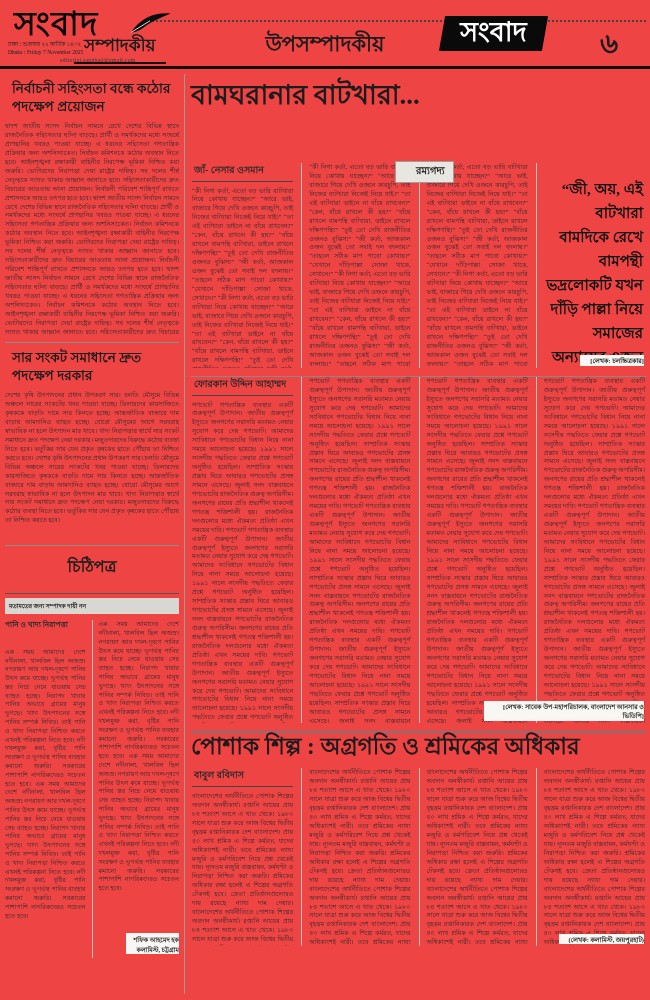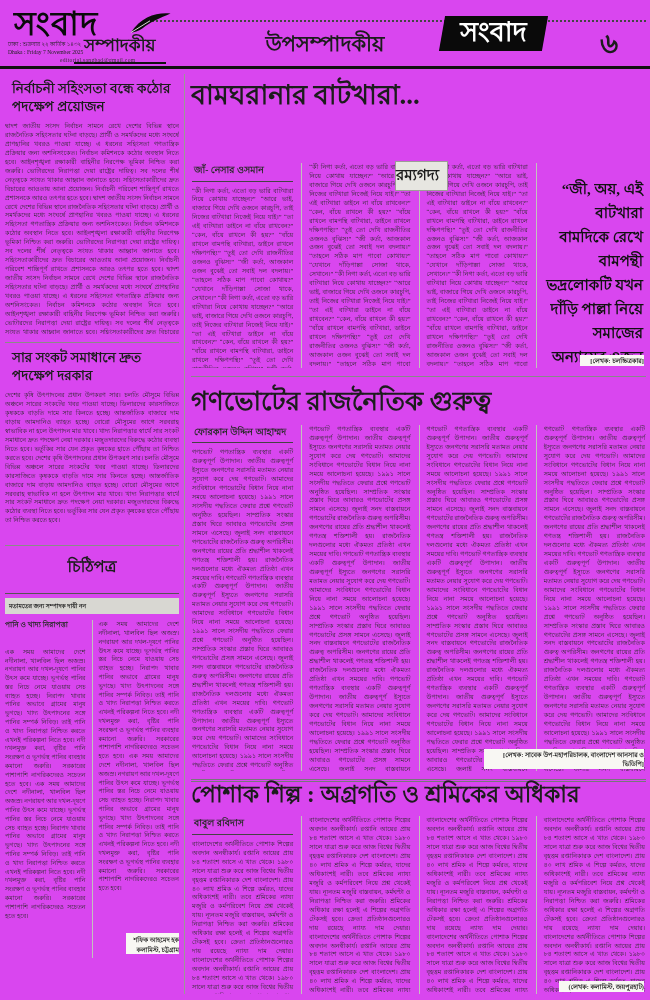--- a/index.html
+++ b/index.html
@@ -1,16 +1,16 @@
 <!DOCTYPE html>
 <html><head>
 <meta charset="utf-8">
 <style>
   html,body{margin:0;padding:0;background:#e9e7e2;}
-  #page{position:relative;width:650px;height:1000px;background:#d946ef;margin:0 auto;
+  #page{position:relative;width:650px;height:1000px;background:#ef4444;margin:0 auto;
         font-family:"Liberation Serif", serif;color:#1c1c1c;overflow:hidden;}
   
   #masthead{position:absolute;left:0;top:0;width:650px;height:70px;}
   .dotted-rule{position:absolute;left:148px;top:20px;width:498px;border-top:2px dotted #444;}
   #logo-left{position:absolute;left:14px;top:8px;font-size:33px;font-weight:bold;letter-spacing:1px;color:#0a0a0a;line-height:1;}
   #quill{position:absolute;left:128px;top:10px;width:44px;height:26px;}
   #date-block{position:absolute;left:8px;top:40px;font-size:5.6px;line-height:1.5;color:#222;}
   #section-label{position:absolute;left:74px;top:32px;font-size:17px;font-weight:bold;border-bottom:2.5px solid #111;padding:0 10px 2px 10px;}
   #email-line{position:absolute;left:60px;top:57px;font-size:5.6px;color:#333;letter-spacing:.3px;}
   #center-title{position:absolute;left:0;right:0;top:28px;text-align:center;font-size:21px;font-weight:bold;}
@@ -45,21 +45,21 @@
   .cols{display:flex;position:relative;}
   .col{flex:1 1 0;overflow:hidden;font-size:6.3px;line-height:1.42;text-align:justify;color:#2a2a2a;padding:0 1px;}
   .col + .col{border-left:1px solid #c2c1bc;padding-left:7px;margin-left:7px;}
   #main-cols .col{height:205px;margin-top:44px;}
   #ref-cols .col{height:346px;}
   #garment-cols .col{height:178px;}
   .byline{display:block;font-size:9.5px;font-weight:bold;border-bottom:1.3px solid #444;padding:1px 2px 3px 2px;margin-bottom:5px;text-align:left;}
   .art-rule{border:none;border-top:1px solid #88888a;margin:8px 0 0 0;}
   .art-rule-double{border:none;border-top:3px double #77777a;margin:8px 0 0 0;}
   #tag-rommo{position:absolute;left:204px;top:42px;background:#e7e6e1;border:1px solid #9d9c97;
-      font-size:15px;font-weight:bold;padding:1px 8px 2px 0;z-index:3;}
+      font-size:10px;font-weight:bold;padding:1px 8px 2px 20px;z-index:3;}
   #pull-quote{font-size:15px;font-weight:bold;text-align:right;line-height:1.6;padding:14px 2px 10px 2px;color:#111;}
   .signature{position:absolute;right:2px;bottom:2px;background:#f8f7f3;font-size:6.4px;font-weight:bold;text-align:right;padding:2px 0 0 10px;max-width:150px;line-height:1.4;}
 </style>
 </head>
 <body>
 
 <div id="page">
 
   <div id="masthead">
     <div class="dotted-rule"></div>
@@ -118,21 +118,20 @@
         <div class="col">
           <div id="pull-quote">“জী, অয়, এই বাটখারা বামদিকে রেখে বামপন্থী ভদ্রলোকটি যখন দাঁড়ি পাল্লা নিয়ে সমাজের অন্যায়ের ওজন করবেন তখন সঠিক মাপটা তুই পাবি। বামপন্থি বাটখারা মানে বাম দিকে বাটখারা।”</div>
           <span>“তুই ঠিকই বলেছিস, ওজন আসলে মনের ব্যাপার। মন সৎ থাকলে বাটখারা ডাইনে-বাঁয়ে যেখানেই থাক, মাপ ঠিকই হবে।” “ঠিকই ধরেছেন কর্তা, আসল কথা হলো ন্যায্য ওজন!” “তুই ঠিকই বলেছিস, ওজন আসলে মনের ব্যাপার। মন সৎ থাকলে বাটখারা ডাইনে-বাঁয়ে যেখানেই থাক, মাপ ঠিকই হবে।” “ঠিকই ধরেছেন কর্তা, আসল কথা হলো ন্যায্য ওজন!”</span>
         </div>
         <div class="signature">[লেখক: চলচ্চিত্রকার]</div>
       </div>
       <hr class="art-rule">
     </div>
 
     <div class="article">
-      <div class="headline" id="ref-headline">গণভোটের রাজনৈতিক গুরুত্ব</div>
       <div class="cols" id="ref-cols">
         <div class="col">
           <span class="byline">ফোরকান উদ্দিন আহাম্মদ</span>
           <span>গণভোট গণতান্ত্রিক ব্যবস্থার একটি গুরুত্বপূর্ণ উপাদান। জাতীয় গুরুত্বপূর্ণ ইস্যুতে জনগণের সরাসরি মতামত নেয়ার সুযোগ করে দেয় গণভোট। আমাদের সংবিধানে গণভোটের বিধান নিয়ে নানা সময়ে আলোচনা হয়েছে। ১৯৯১ সালে সংসদীয় পদ্ধতিতে ফেরার প্রশ্নে গণভোট অনুষ্ঠিত হয়েছিল। সাম্প্রতিক সংস্কার প্রস্তাব ঘিরে আবারও গণভোটের প্রসঙ্গ সামনে এসেছে। জুলাই সনদ বাস্তবায়নে গণভোটের রাজনৈতিক গুরুত্ব অপরিসীম। জনগণের রায়ের প্রতি শ্রদ্ধাশীল থাকলেই গণতন্ত্র শক্তিশালী হয়। রাজনৈতিক দলগুলোর মধ্যে ঐকমত্য প্রতিষ্ঠা এখন সময়ের দাবি। গণভোট গণতান্ত্রিক ব্যবস্থার একটি গুরুত্বপূর্ণ উপাদান। জাতীয় গুরুত্বপূর্ণ ইস্যুতে জনগণের সরাসরি মতামত নেয়ার সুযোগ করে দেয় গণভোট। আমাদের সংবিধানে গণভোটের বিধান নিয়ে নানা সময়ে আলোচনা হয়েছে। ১৯৯১ সালে সংসদীয় পদ্ধতিতে ফেরার প্রশ্নে গণভোট অনুষ্ঠিত হয়েছিল। সাম্প্রতিক সংস্কার প্রস্তাব ঘিরে আবারও গণভোটের প্রসঙ্গ সামনে এসেছে। জুলাই সনদ বাস্তবায়নে গণভোটের রাজনৈতিক গুরুত্ব অপরিসীম। জনগণের রায়ের প্রতি শ্রদ্ধাশীল থাকলেই গণতন্ত্র শক্তিশালী হয়। রাজনৈতিক দলগুলোর মধ্যে ঐকমত্য প্রতিষ্ঠা এখন সময়ের দাবি। গণভোট গণতান্ত্রিক ব্যবস্থার একটি গুরুত্বপূর্ণ উপাদান। জাতীয় গুরুত্বপূর্ণ ইস্যুতে জনগণের সরাসরি মতামত নেয়ার সুযোগ করে দেয় গণভোট। আমাদের সংবিধানে গণভোটের বিধান নিয়ে নানা সময়ে আলোচনা হয়েছে। ১৯৯১ সালে সংসদীয় পদ্ধতিতে ফেরার প্রশ্নে গণভোট অনুষ্ঠিত হয়েছিল। সাম্প্রতিক সংস্কার প্রস্তাব ঘিরে আবারও গণভোটের প্রসঙ্গ সামনে এসেছে। জুলাই সনদ বাস্তবায়নে গণভোটের রাজনৈতিক গুরুত্ব অপরিসীম। জনগণের রায়ের প্রতি শ্রদ্ধাশীল থাকলেই গণতন্ত্র শক্তিশালী হয়। রাজনৈতিক দলগুলোর মধ্যে ঐকমত্য প্রতিষ্ঠা এখন সময়ের দাবি।</span>
         </div>
         <div class="col">গণভোট গণতান্ত্রিক ব্যবস্থার একটি গুরুত্বপূর্ণ উপাদান। জাতীয় গুরুত্বপূর্ণ ইস্যুতে জনগণের সরাসরি মতামত নেয়ার সুযোগ করে দেয় গণভোট। আমাদের সংবিধানে গণভোটের বিধান নিয়ে নানা সময়ে আলোচনা হয়েছে। ১৯৯১ সালে সংসদীয় পদ্ধতিতে ফেরার প্রশ্নে গণভোট অনুষ্ঠিত হয়েছিল। সাম্প্রতিক সংস্কার প্রস্তাব ঘিরে আবারও গণভোটের প্রসঙ্গ সামনে এসেছে। জুলাই সনদ বাস্তবায়নে গণভোটের রাজনৈতিক গুরুত্ব অপরিসীম। জনগণের রায়ের প্রতি শ্রদ্ধাশীল থাকলেই গণতন্ত্র শক্তিশালী হয়। রাজনৈতিক দলগুলোর মধ্যে ঐকমত্য প্রতিষ্ঠা এখন সময়ের দাবি। গণভোট গণতান্ত্রিক ব্যবস্থার একটি গুরুত্বপূর্ণ উপাদান। জাতীয় গুরুত্বপূর্ণ ইস্যুতে জনগণের সরাসরি মতামত নেয়ার সুযোগ করে দেয় গণভোট। আমাদের সংবিধানে গণভোটের বিধান নিয়ে নানা সময়ে আলোচনা হয়েছে। ১৯৯১ সালে সংসদীয় পদ্ধতিতে ফেরার প্রশ্নে গণভোট অনুষ্ঠিত হয়েছিল। সাম্প্রতিক সংস্কার প্রস্তাব ঘিরে আবারও গণভোটের প্রসঙ্গ সামনে এসেছে। জুলাই সনদ বাস্তবায়নে গণভোটের রাজনৈতিক গুরুত্ব অপরিসীম। জনগণের রায়ের প্রতি শ্রদ্ধাশীল থাকলেই গণতন্ত্র শক্তিশালী হয়। রাজনৈতিক দলগুলোর মধ্যে ঐকমত্য প্রতিষ্ঠা এখন সময়ের দাবি। গণভোট গণতান্ত্রিক ব্যবস্থার একটি গুরুত্বপূর্ণ উপাদান। জাতীয় গুরুত্বপূর্ণ ইস্যুতে জনগণের সরাসরি মতামত নেয়ার সুযোগ করে দেয় গণভোট। আমাদের সংবিধানে গণভোটের বিধান নিয়ে নানা সময়ে আলোচনা হয়েছে। ১৯৯১ সালে সংসদীয় পদ্ধতিতে ফেরার প্রশ্নে গণভোট অনুষ্ঠিত হয়েছিল। সাম্প্রতিক সংস্কার প্রস্তাব ঘিরে আবারও গণভোটের প্রসঙ্গ সামনে এসেছে। জুলাই সনদ বাস্তবায়নে গণভোটের রাজনৈতিক গুরুত্ব অপরিসীম। জনগণের রায়ের প্রতি শ্রদ্ধাশীল থাকলেই গণতন্ত্র শক্তিশালী হয়। রাজনৈতিক দলগুলোর মধ্যে ঐকমত্য প্রতিষ্ঠা এখন সময়ের দাবি।</div>
         <div class="col">গণভোট গণতান্ত্রিক ব্যবস্থার একটি গুরুত্বপূর্ণ উপাদান। জাতীয় গুরুত্বপূর্ণ ইস্যুতে জনগণের সরাসরি মতামত নেয়ার সুযোগ করে দেয় গণভোট। আমাদের সংবিধানে গণভোটের বিধান নিয়ে নানা সময়ে আলোচনা হয়েছে। ১৯৯১ সালে সংসদীয় পদ্ধতিতে ফেরার প্রশ্নে গণভোট অনুষ্ঠিত হয়েছিল। সাম্প্রতিক সংস্কার প্রস্তাব ঘিরে আবারও গণভোটের প্রসঙ্গ সামনে এসেছে। জুলাই সনদ বাস্তবায়নে গণভোটের রাজনৈতিক গুরুত্ব অপরিসীম। জনগণের রায়ের প্রতি শ্রদ্ধাশীল থাকলেই গণতন্ত্র শক্তিশালী হয়। রাজনৈতিক দলগুলোর মধ্যে ঐকমত্য প্রতিষ্ঠা এখন সময়ের দাবি। গণভোট গণতান্ত্রিক ব্যবস্থার একটি গুরুত্বপূর্ণ উপাদান। জাতীয় গুরুত্বপূর্ণ ইস্যুতে জনগণের সরাসরি মতামত নেয়ার সুযোগ করে দেয় গণভোট। আমাদের সংবিধানে গণভোটের বিধান নিয়ে নানা সময়ে আলোচনা হয়েছে। ১৯৯১ সালে সংসদীয় পদ্ধতিতে ফেরার প্রশ্নে গণভোট অনুষ্ঠিত হয়েছিল। সাম্প্রতিক সংস্কার প্রস্তাব ঘিরে আবারও গণভোটের প্রসঙ্গ সামনে এসেছে। জুলাই সনদ বাস্তবায়নে গণভোটের রাজনৈতিক গুরুত্ব অপরিসীম। জনগণের রায়ের প্রতি শ্রদ্ধাশীল থাকলেই গণতন্ত্র শক্তিশালী হয়। রাজনৈতিক দলগুলোর মধ্যে ঐকমত্য প্রতিষ্ঠা এখন সময়ের দাবি। গণভোট গণতান্ত্রিক ব্যবস্থার একটি গুরুত্বপূর্ণ উপাদান। জাতীয় গুরুত্বপূর্ণ ইস্যুতে জনগণের সরাসরি মতামত নেয়ার সুযোগ করে দেয় গণভোট। আমাদের সংবিধানে গণভোটের বিধান নিয়ে নানা সময়ে আলোচনা হয়েছে। ১৯৯১ সালে সংসদীয় পদ্ধতিতে ফেরার প্রশ্নে গণভোট অনুষ্ঠিত হয়েছিল। সাম্প্রতিক সংস্কার প্রস্তাব ঘিরে আবারও গণভোটের প্রসঙ্গ সামনে এসেছে। জুলাই সনদ বাস্তবায়নে গণভোটের রাজনৈতিক গুরুত্ব অপরিসীম। জনগণের রায়ের প্রতি শ্রদ্ধাশীল থাকলেই গণতন্ত্র শক্তিশালী হয়। রাজনৈতিক দলগুলোর মধ্যে ঐকমত্য প্রতিষ্ঠা এখন সময়ের দাবি।</div>
         <div class="col">গণভোট গণতান্ত্রিক ব্যবস্থার একটি গুরুত্বপূর্ণ উপাদান। জাতীয় গুরুত্বপূর্ণ ইস্যুতে জনগণের সরাসরি মতামত নেয়ার সুযোগ করে দেয় গণভোট। আমাদের সংবিধানে গণভোটের বিধান নিয়ে নানা সময়ে আলোচনা হয়েছে। ১৯৯১ সালে সংসদীয় পদ্ধতিতে ফেরার প্রশ্নে গণভোট অনুষ্ঠিত হয়েছিল। সাম্প্রতিক সংস্কার প্রস্তাব ঘিরে আবারও গণভোটের প্রসঙ্গ সামনে এসেছে। জুলাই সনদ বাস্তবায়নে গণভোটের রাজনৈতিক গুরুত্ব অপরিসীম। জনগণের রায়ের প্রতি শ্রদ্ধাশীল থাকলেই গণতন্ত্র শক্তিশালী হয়। রাজনৈতিক দলগুলোর মধ্যে ঐকমত্য প্রতিষ্ঠা এখন সময়ের দাবি। গণভোট গণতান্ত্রিক ব্যবস্থার একটি গুরুত্বপূর্ণ উপাদান। জাতীয় গুরুত্বপূর্ণ ইস্যুতে জনগণের সরাসরি মতামত নেয়ার সুযোগ করে দেয় গণভোট। আমাদের সংবিধানে গণভোটের বিধান নিয়ে নানা সময়ে আলোচনা হয়েছে। ১৯৯১ সালে সংসদীয় পদ্ধতিতে ফেরার প্রশ্নে গণভোট অনুষ্ঠিত হয়েছিল। সাম্প্রতিক সংস্কার প্রস্তাব ঘিরে আবারও গণভোটের প্রসঙ্গ সামনে এসেছে। জুলাই সনদ বাস্তবায়নে গণভোটের রাজনৈতিক গুরুত্ব অপরিসীম। জনগণের রায়ের প্রতি শ্রদ্ধাশীল থাকলেই গণতন্ত্র শক্তিশালী হয়। রাজনৈতিক দলগুলোর মধ্যে ঐকমত্য প্রতিষ্ঠা এখন সময়ের দাবি। গণভোট গণতান্ত্রিক ব্যবস্থার একটি গুরুত্বপূর্ণ উপাদান। জাতীয় গুরুত্বপূর্ণ ইস্যুতে জনগণের সরাসরি মতামত নেয়ার সুযোগ করে দেয় গণভোট। আমাদের সংবিধানে গণভোটের বিধান নিয়ে নানা সময়ে আলোচনা হয়েছে। ১৯৯১ সালে সংসদীয় পদ্ধতিতে ফেরার প্রশ্নে গণভোট অনুষ্ঠিত হয়েছিল। সাম্প্রতিক সংস্কার প্রস্তাব ঘিরে আবারও গণভোটের প্রসঙ্গ সামনে এসেছে। জুলাই সনদ বাস্তবায়নে গণভোটের রাজনৈতিক গুরুত্ব অপরিসীম। জনগণের রায়ের প্রতি শ্রদ্ধাশীল থাকলেই গণতন্ত্র শক্তিশালী হয়। রাজনৈতিক দলগুলোর মধ্যে ঐকমত্য প্রতিষ্ঠা এখন সময়ের দাবি।</div>
         <div class="signature">[লেখক: সাবেক উপ-মহাপরিচালক, বাংলাদেশ আনসার ও ভিডিপি]</div>
       </div>

